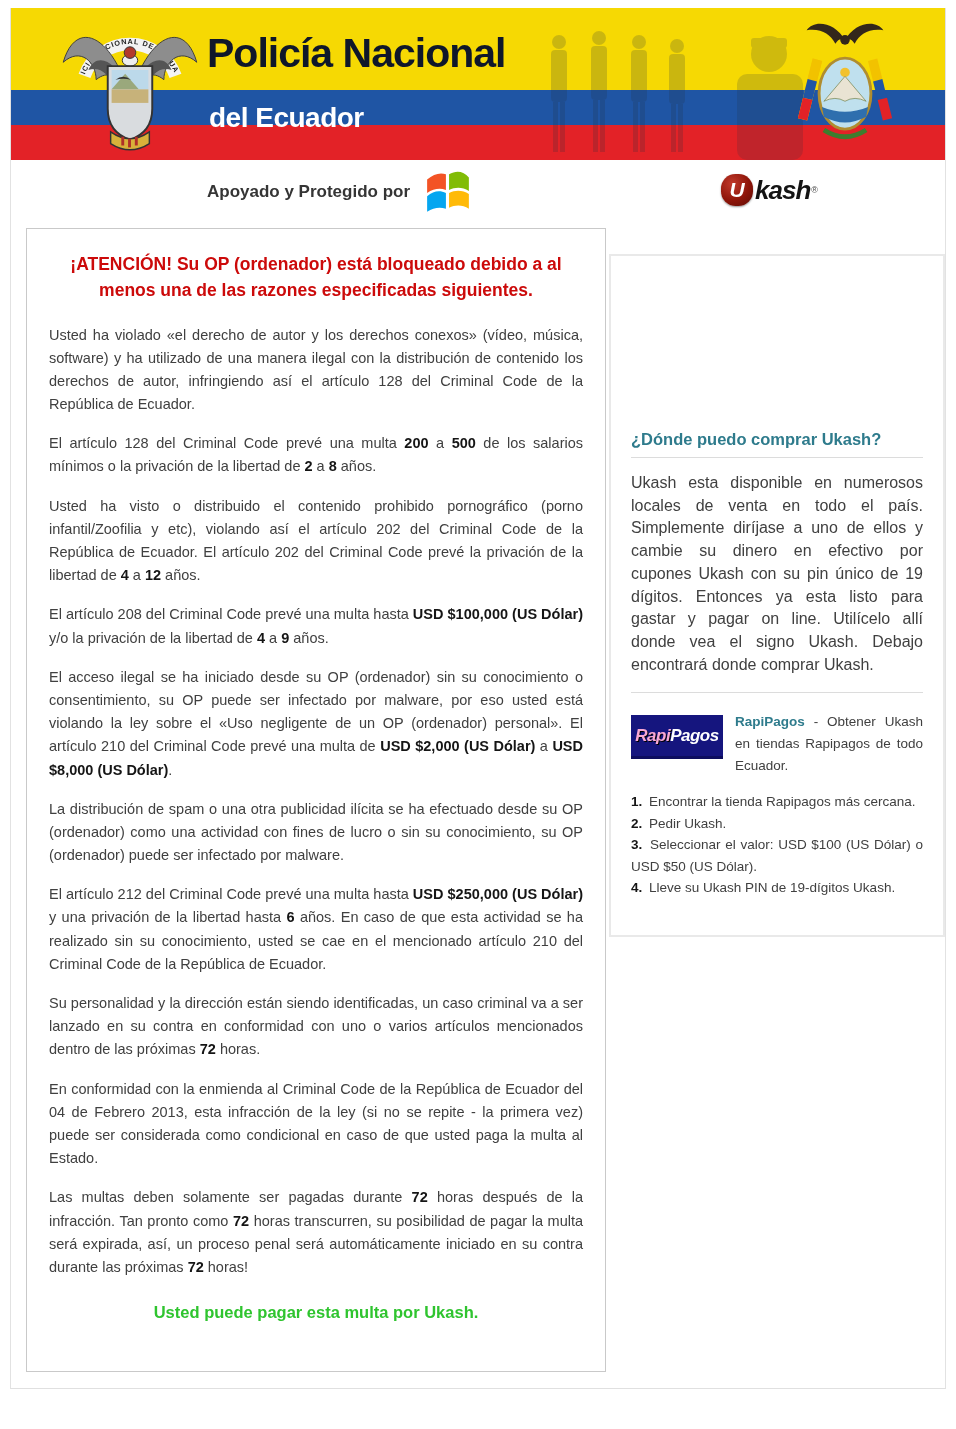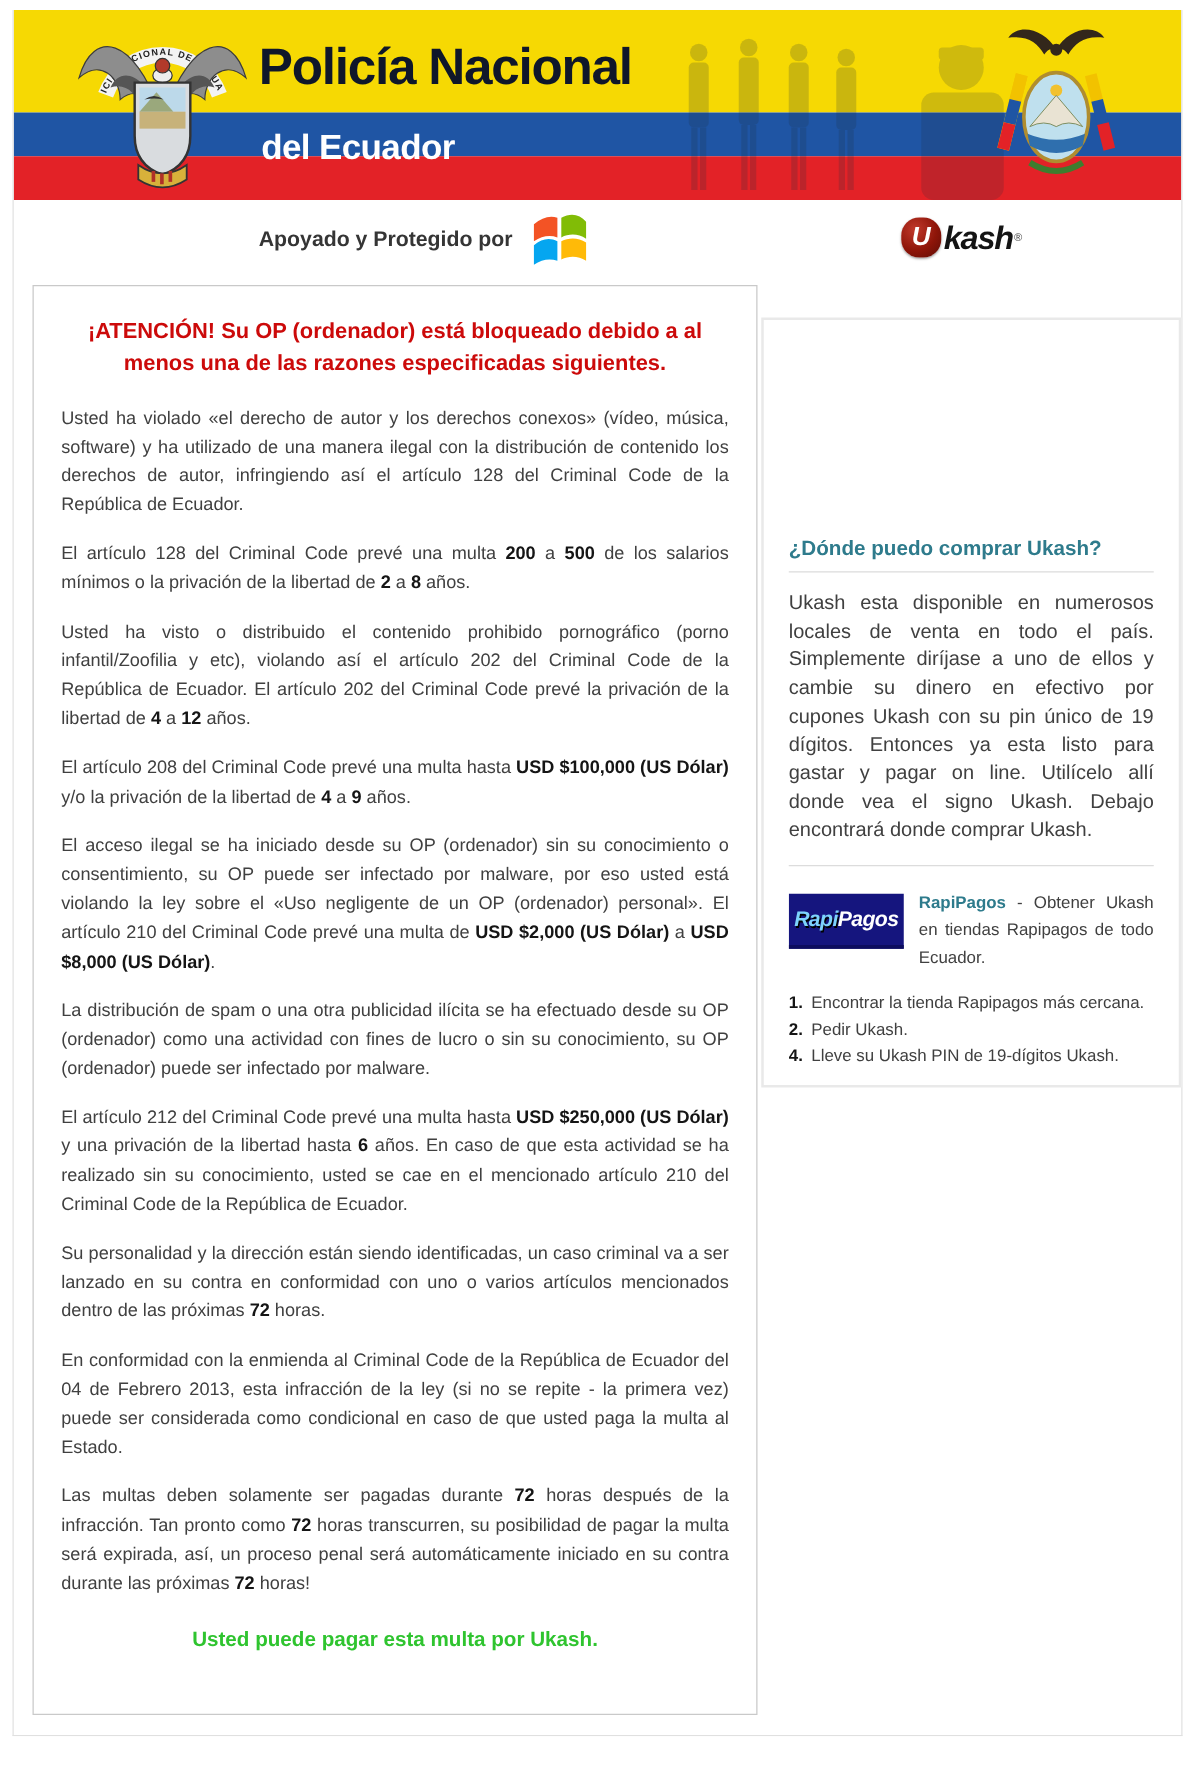--- a/index.html
+++ b/index.html
@@ -44,34 +44,34 @@
   .alert-h { color:#cc0a0a; font-weight:bold; font-size:17.5px; line-height:1.5;
     text-align:center; margin:4px 0 20px; }
   .para { color:#404040; font-size:14.5px; line-height:1.6; text-align:justify;
     margin:0 0 16px; }
   .para b { color:#151515; }
   .fine { text-align:center; color:#2fc42f; font-weight:bold; font-size:16.5px;
     line-height:1.65; margin:20px 0 18px; }
 
   .sidebar { width:336px; margin-left:3px; margin-top:26px; }
   .side-box { border:2px solid #e9e9e9; background:#fff; min-height:578px;
-    padding:16px 20px 12px; }
+    padding:16px 20px 36px; }
   .side-spacer { height:158px; }
   .side-h { color:#2e7b8c; font-size:16.5px; font-weight:bold;
     padding-bottom:8px; border-bottom:1px solid #dcdcdc; margin:0 0 14px; }
   .side-p { color:#404040; font-size:16px; line-height:1.42; text-align:justify;
     margin:0 0 14px; }
   .side-hr { border:none; border-top:1px solid #dcdcdc; margin:16px 0 18px; }
   .rapi-row { overflow:hidden; color:#404040; font-size:13.5px; line-height:1.62;
     text-align:justify; margin-bottom:14px; }
   .rapi-logo { float:left; width:92px; height:44px; background:#15157e;
     display:flex; align-items:center; justify-content:center;
     margin:4px 12px 2px 0; font-style:italic; font-weight:bold; font-size:17px;
     letter-spacing:-0.5px; border-bottom:3px solid #0d0d5e; }
-  .rapi-logo .p1 { color:#7dd3fc; text-shadow:1px 1px 0 #000; }
+  .rapi-logo .p1 { color:#f9a8d4; text-shadow:1px 1px 0 #000; }
   .rapi-logo .p2 { color:#ffffff; }
   .rapi-link { color:#2e7b8c; font-weight:bold; text-decoration:none; }
   .steps { margin-top:10px; }
   .step { color:#404040; font-size:13.5px; line-height:1.6; text-align:justify; }
   .step b { color:#151515; margin-right:3px; }
 </style>
 </head>
 <body>
 
 <div class="page">
@@ -214,19 +214,20 @@
         <div class="rapi-row">
           <span class="rapi-logo">
             <span class="p1">Rapi</span>
               <span class="p2">Pagos</span>
           </span>
           <a href="#" class="rapi-link">RapiPagos</a><span> - Obtener Ukash en tiendas Rapipagos de todo Ecuador.</span>
         </div>
         <div class="steps" id="steps-host">
             <div class="step"><b>1.</b><span> Encontrar la tienda Rapipagos más cercana.</span></div>
             <div class="step"><b>2.</b><span> Pedir Ukash.</span></div>
+            <div class="step"><b>3.</b><span> Seleccionar el valor: USD $100 (US Dólar) o USD $50 (US Dólar).</span></div>
             <div class="step"><b>4.</b><span> Lleve su Ukash PIN de 19-dígitos Ukash.</span></div>
           </div>
       </div>
     </div>
 
   </div>
 </div>
 
 </body></html>

